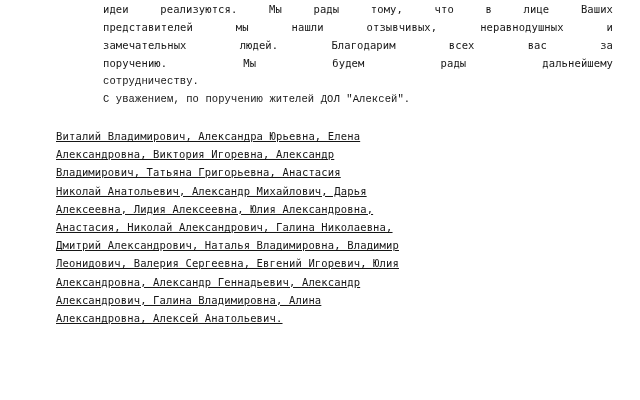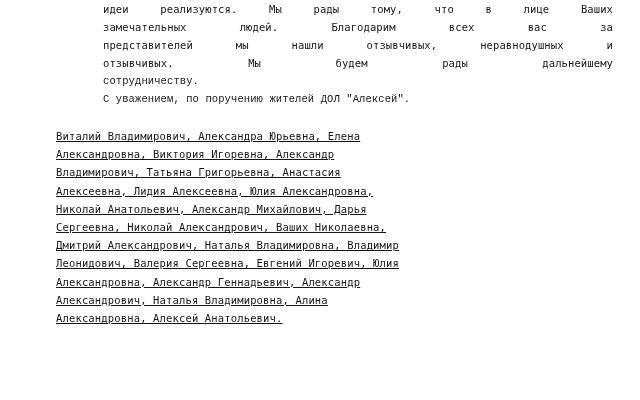--- a/index.html
+++ b/index.html
@@ -74,53 +74,53 @@
       <span>реализуются.</span>
       <span>Мы</span>
       <span>рады</span>
       <span>тому,</span>
       <span>что</span>
       <span>в</span>
       <span>лице</span>
       <span>Ваших</span>
     </div>
     <div class="jline">
+      <span>представителей</span>
+      <span>мы</span>
+      <span>нашли</span>
+      <span>отзывчивых,</span>
+      <span>неравнодушных</span>
+      <span>и</span>
+    </div>
+    <div class="jline">
       <span>замечательных</span>
       <span>людей.</span>
       <span>Благодарим</span>
       <span>всех</span>
       <span>вас</span>
       <span>за</span>
     </div>
     <div class="jline">
-      <span>представителей</span>
-      <span>мы</span>
-      <span>нашли</span>
-      <span>отзывчивых,</span>
-      <span>неравнодушных</span>
-      <span>и</span>
-    </div>
-    <div class="jline">
-      <span>отзывчивых.</span>
+      <span>поручению.</span>
       <span>Мы</span>
       <span>будем</span>
       <span>рады</span>
       <span>дальнейшему</span>
     </div>
     <span class="line">сотрудничеству.</span>
     <span class="line">С уважением, по поручению  жителей ДОЛ "Алексей".</span>
   </div>
 
   <div class="para-left">
     <span class="line">Виталий Владимирович, Александра Юрьевна, Елена</span>
     <span class="line">Александровна, Виктория Игоревна, Александр</span>
     <span class="line">Владимирович, Татьяна Григорьевна, Анастасия</span>
+    <span class="line">Николай Анатольевич, Александр Михайлович, Дарья</span>
     <span class="line">Алексеевна, Лидия Алексеевна, Юлия Александровна,</span>
-    <span class="line">Николай Анатольевич, Александр Михайлович, Дарья</span>
-    <span class="line">Сергеевна, Николай Александрович, Ваших Николаевна,</span>
+    <span class="line">Анастасия, Николай Александрович, Галина Николаевна,</span>
     <span class="line">Дмитрий Александрович, Наталья Владимировна, Владимир</span>
     <span class="line">Леонидович, Валерия Сергеевна, Евгений Игоревич, Юлия</span>
     <span class="line">Александровна, Александр Геннадьевич, Александр</span>
-    <span class="line">Александрович, Наталья Владимировна, Алина</span>
+    <span class="line">Александрович, Галина Владимировна, Алина</span>
     <span class="line">Александровна, Алексей Анатольевич.</span>
   </div>
 
 </div>
 
 </body></html>

